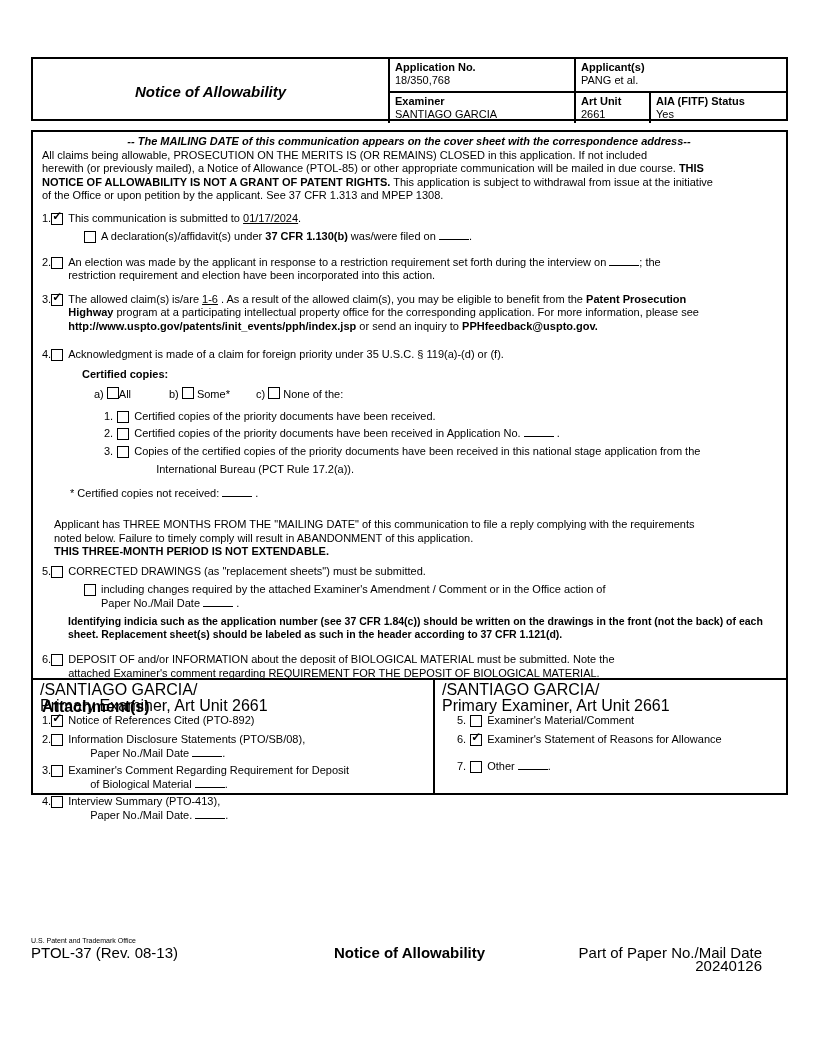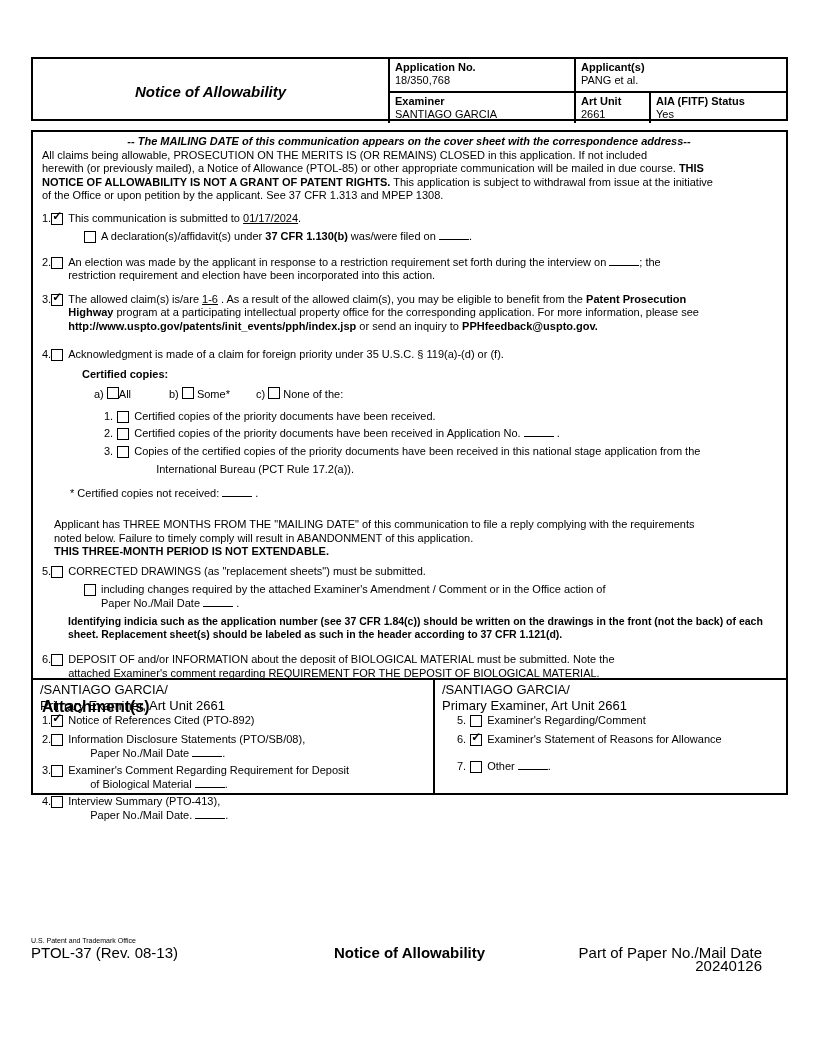--- a/index.html
+++ b/index.html
@@ -41,21 +41,21 @@
   .att-title{font-weight:bold;font-size:16px;}
   .att-cols{display:flex;}
   .att-left{width:415px;}
   .att-right{flex:1;}
   .att-item{display:flex;align-items:flex-start;}
   .gap{display:inline-block;width:4px;}
   
   .sig{position:absolute;left:0;right:0;bottom:0;height:113px;border-top:2px solid #000;display:flex;}
   .sig-left{width:402px;border-right:2px solid #000;box-sizing:border-box;padding:2px 7px;}
   .sig-right{flex:1;padding:2px 7px;}
-  .sig-name,.sig-title{font-size:13px;line-height:16px;}
+  .sig-name,.sig-title{font-size:16px;line-height:16px;}
   
   .footer{position:absolute;left:31px;top:937px;width:757px;}
   .footer-office{font-size:7px;line-height:8px;}
   .footer-row{display:flex;font-size:15px;line-height:13px;margin-top:1px;}
   .footer-left{width:252px;}
   .footer-center{width:253px;text-align:center;font-weight:bold;}
   .footer-right{flex:1;text-align:right;padding-right:26px;box-sizing:border-box;}
 </style>
 </head>
 <body>
@@ -216,21 +216,21 @@
                   <div>Interview Summary (PTO-413),</div>
                   <div class="ind22"><span>Paper No./Mail Date. </span><span class="blank"></span><span>.</span></div>
                 </div>
               </div>
           </div>
           <div class="att-right">
             <div class="att-item">
                 <span class="inum">5.</span>
                 <span class="gap"></span>
                 <span class="cb"></span>
-                <div class="itext">Examiner's Regarding/Comment</div>
+                <div class="itext">Examiner's Material/Comment</div>
               </div>
             <div class="att-item mt6">
                 <span class="inum">6.</span>
                 <span class="gap"></span>
                 <span class="cb checked">
                   <span class="check">✓</span>
                 </span>
                 <div class="itext">Examiner's Statement of Reasons for Allowance</div>
               </div>
             <div class="att-item mt13">

